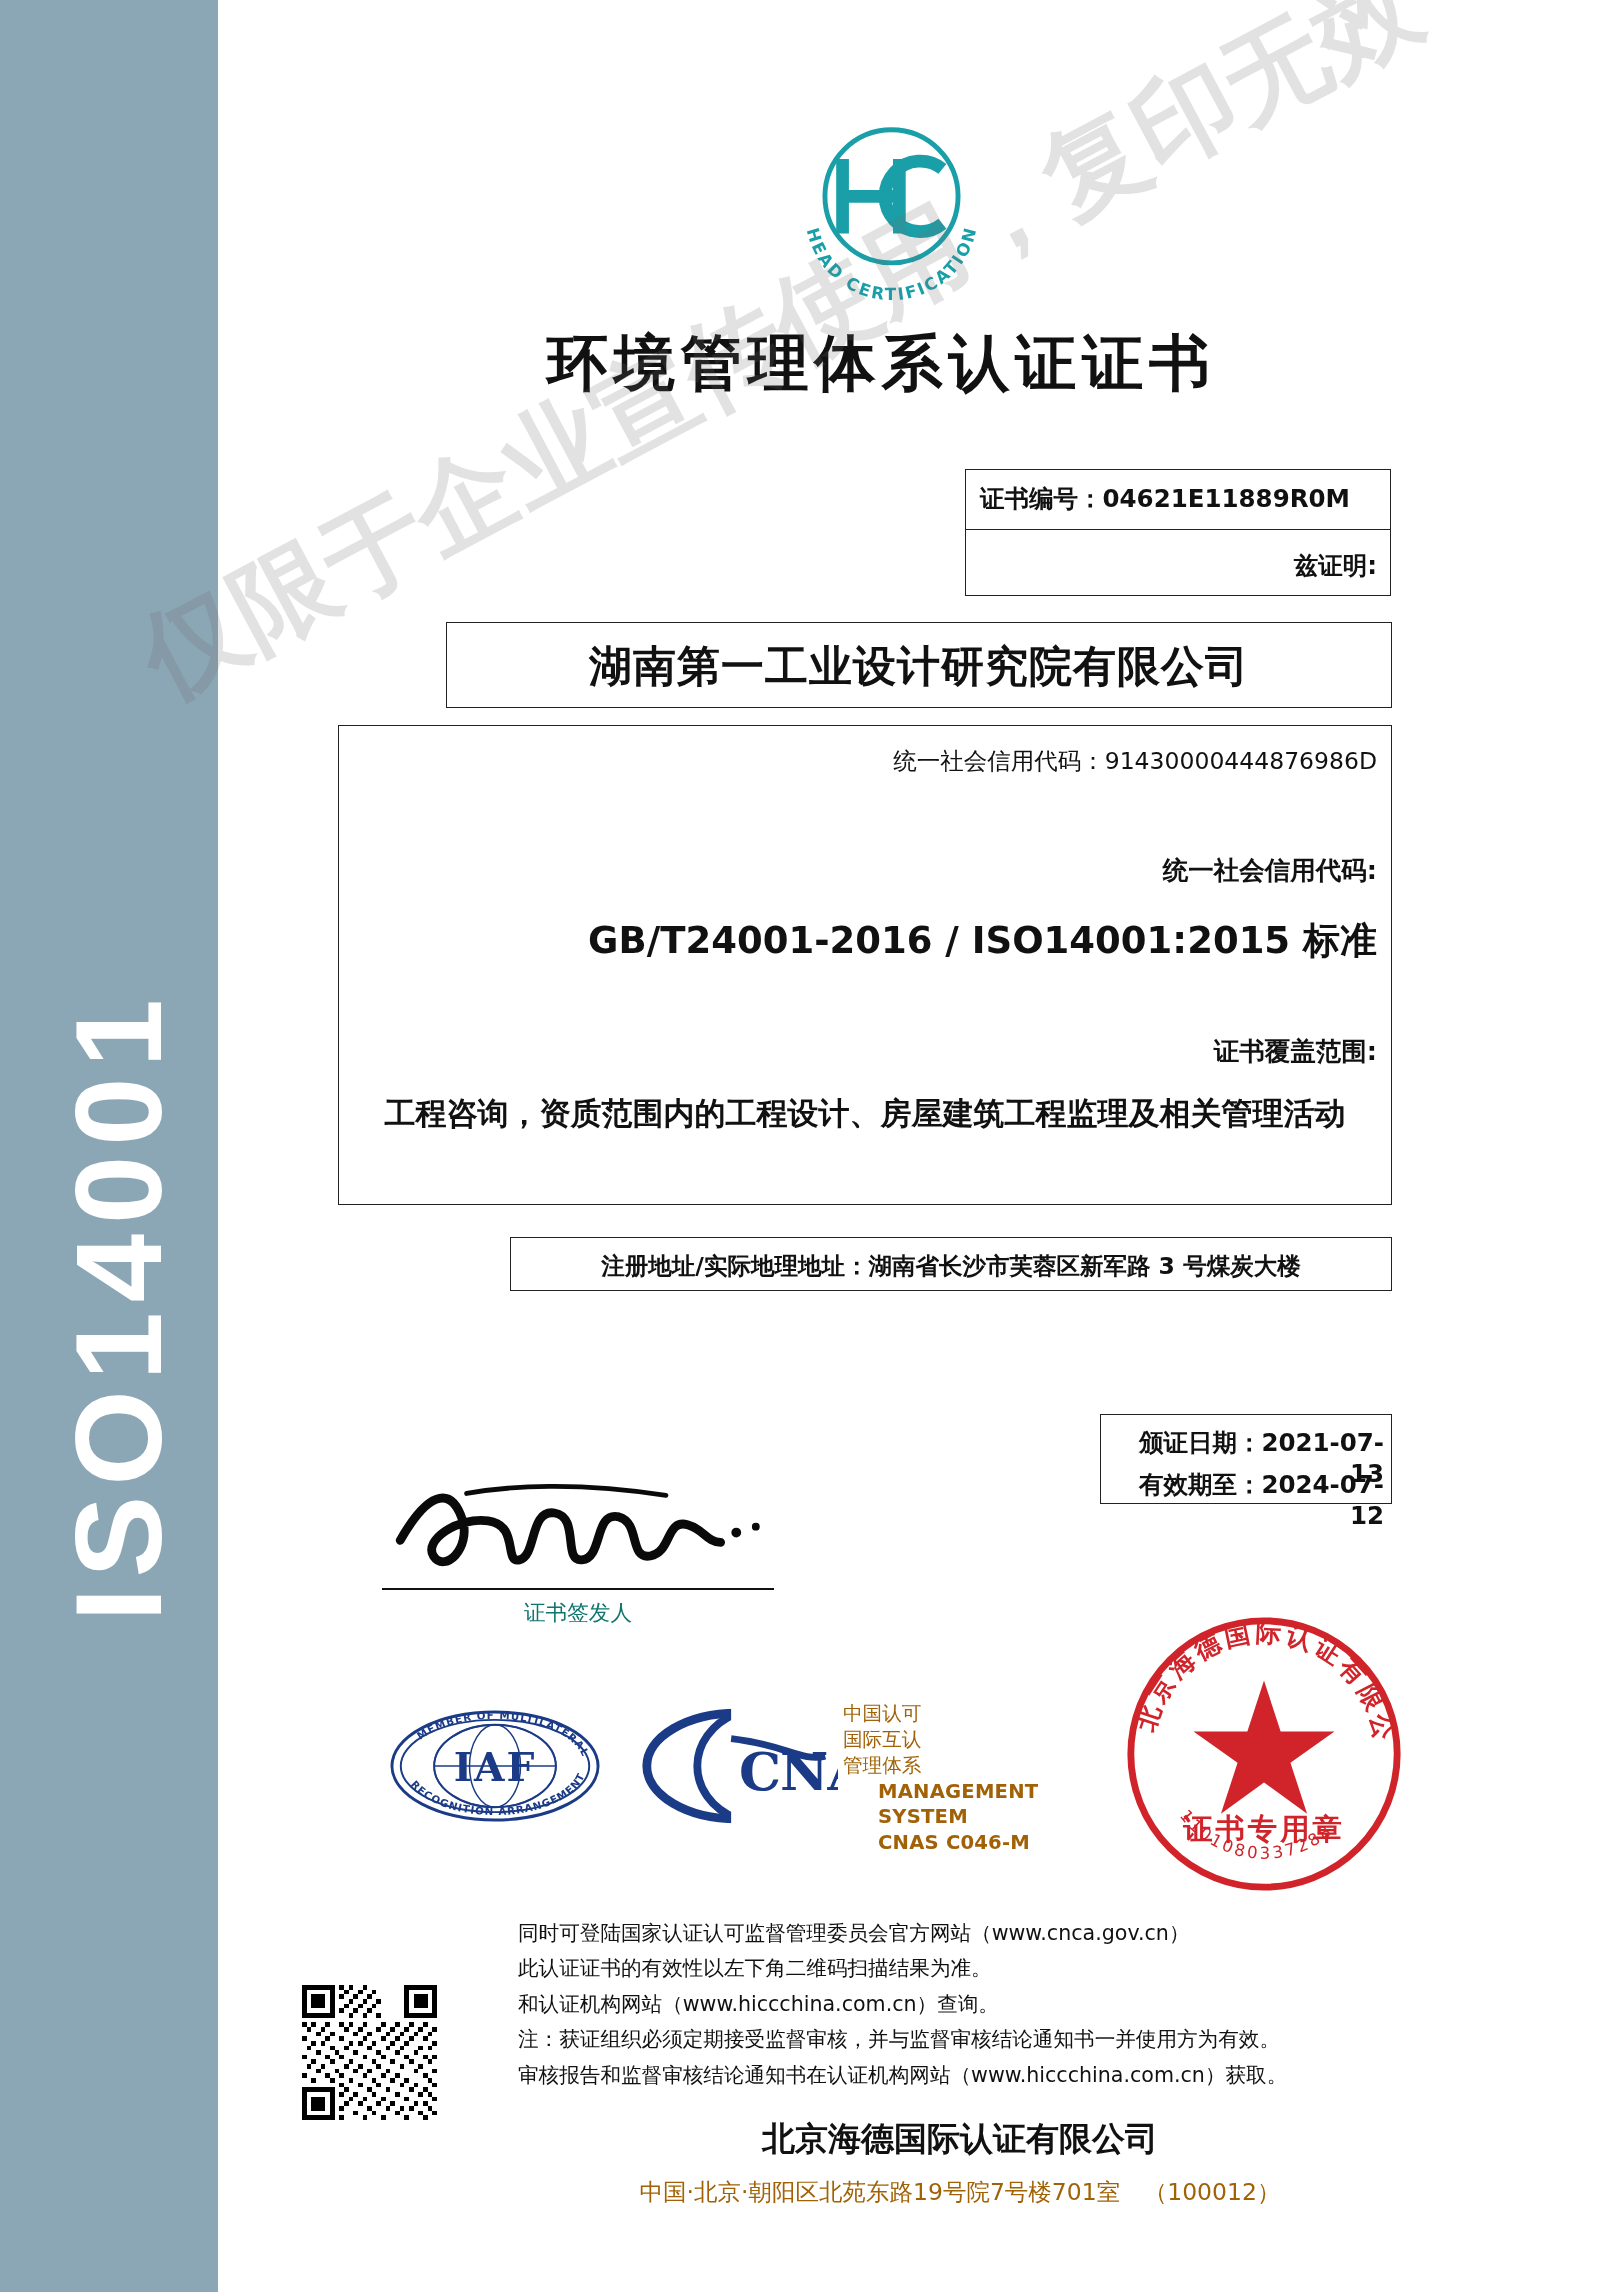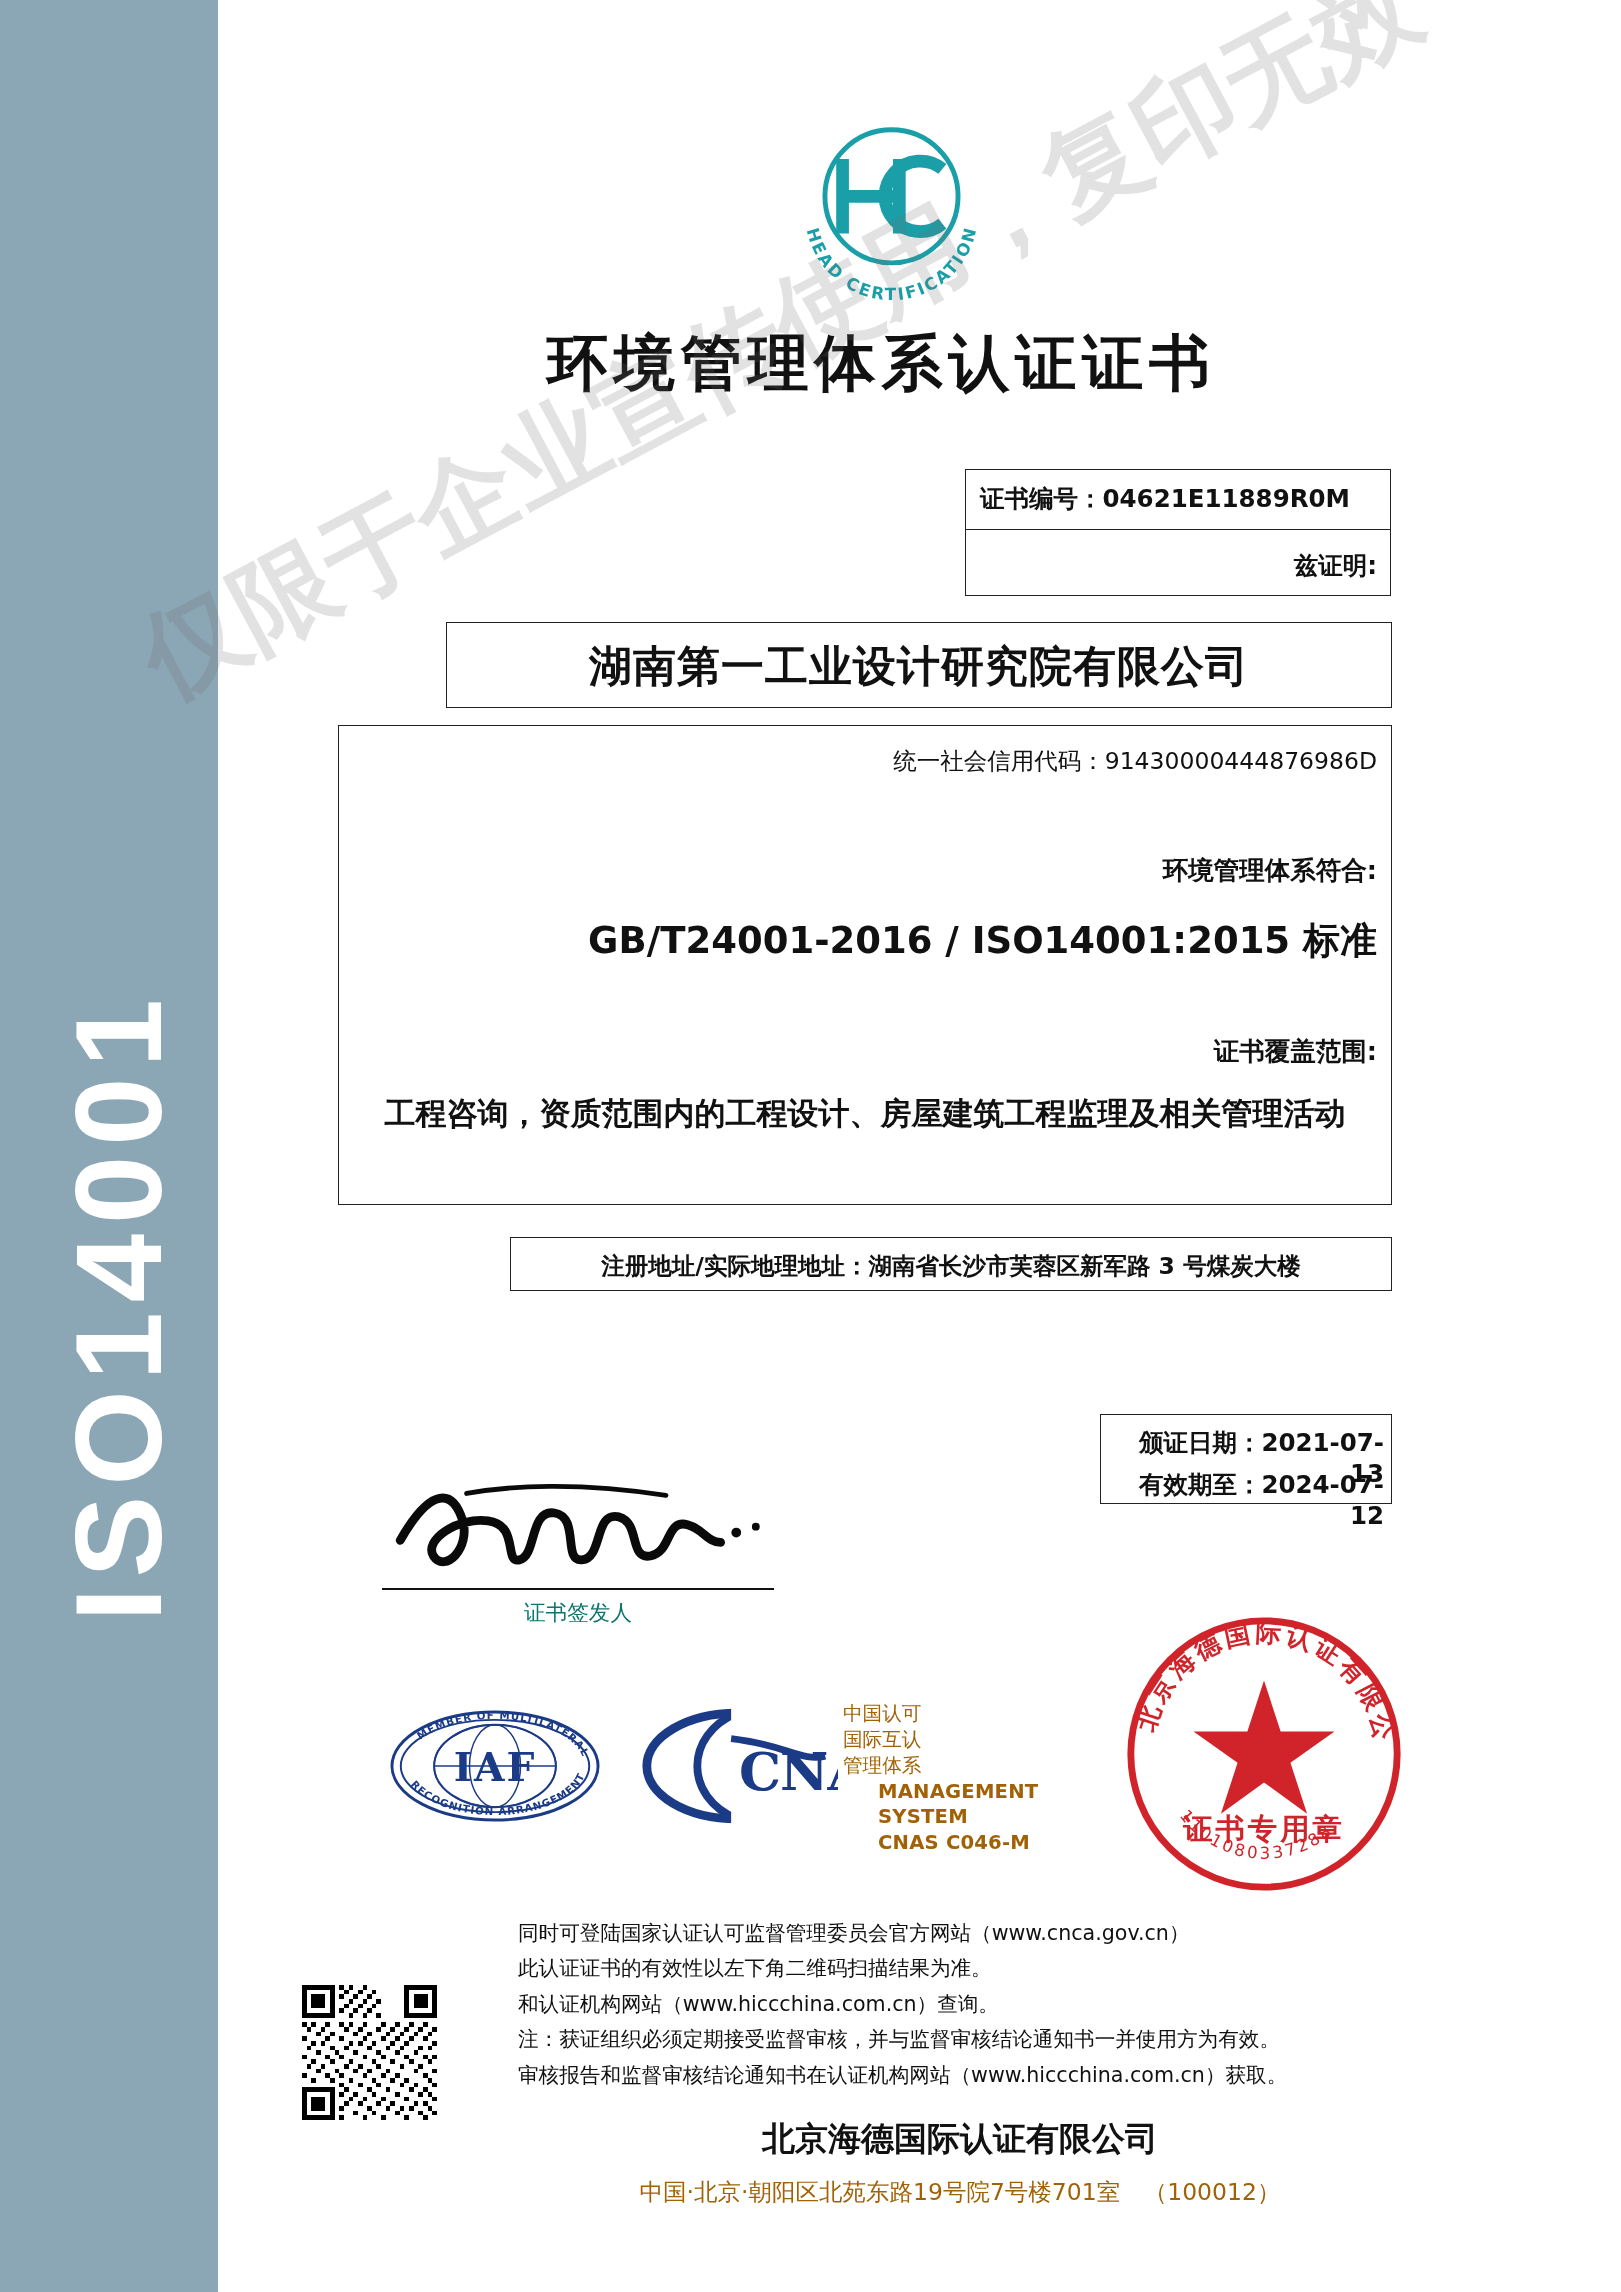--- a/index.html
+++ b/index.html
@@ -369,21 +369,21 @@
   <div class="box box-certify"></div>
   <div class="box box-company"></div>
   <div class="box box-main"></div>
   <div class="box box-address"></div>
   <div class="box box-dates"></div>
 
   <div class="line-txt t-number">证书编号：04621E11889R0M</div>
   <div class="line-txt t-certify">兹证明:</div>
   <div class="line-txt t-company">湖南第一工业设计研究院有限公司</div>
   <div class="line-txt t-credit">统一社会信用代码：91430000444876986D</div>
-  <div class="line-txt t-conform">环境管理体系符合:</div>
+  <div class="line-txt t-conform">统一社会信用代码:</div>
   <div class="line-txt t-standard">GB/T24001-2016 / ISO14001:2015 标准</div>
   <div class="line-txt t-scope-label">证书覆盖范围:</div>
   <div class="line-txt t-scope">工程咨询，资质范围内的工程设计、房屋建筑工程监理及相关管理活动</div>
   <div class="line-txt t-address">注册地址/实际地理地址：湖南省长沙市芙蓉区新军路 3 号煤炭大楼</div>
   <div class="line-txt t-date1">颁证日期：2021-07-13</div>
   <div class="line-txt t-date2">有效期至：2024-07-12</div>
 
   <div class="sig-wrap">
     <svg width="412" height="127" viewBox="0 0 420 130">
       <path d="M28 72 C60 16, 82 20, 92 52 C100 80, 74 106, 62 88 C52 72, 86 48, 118 52

